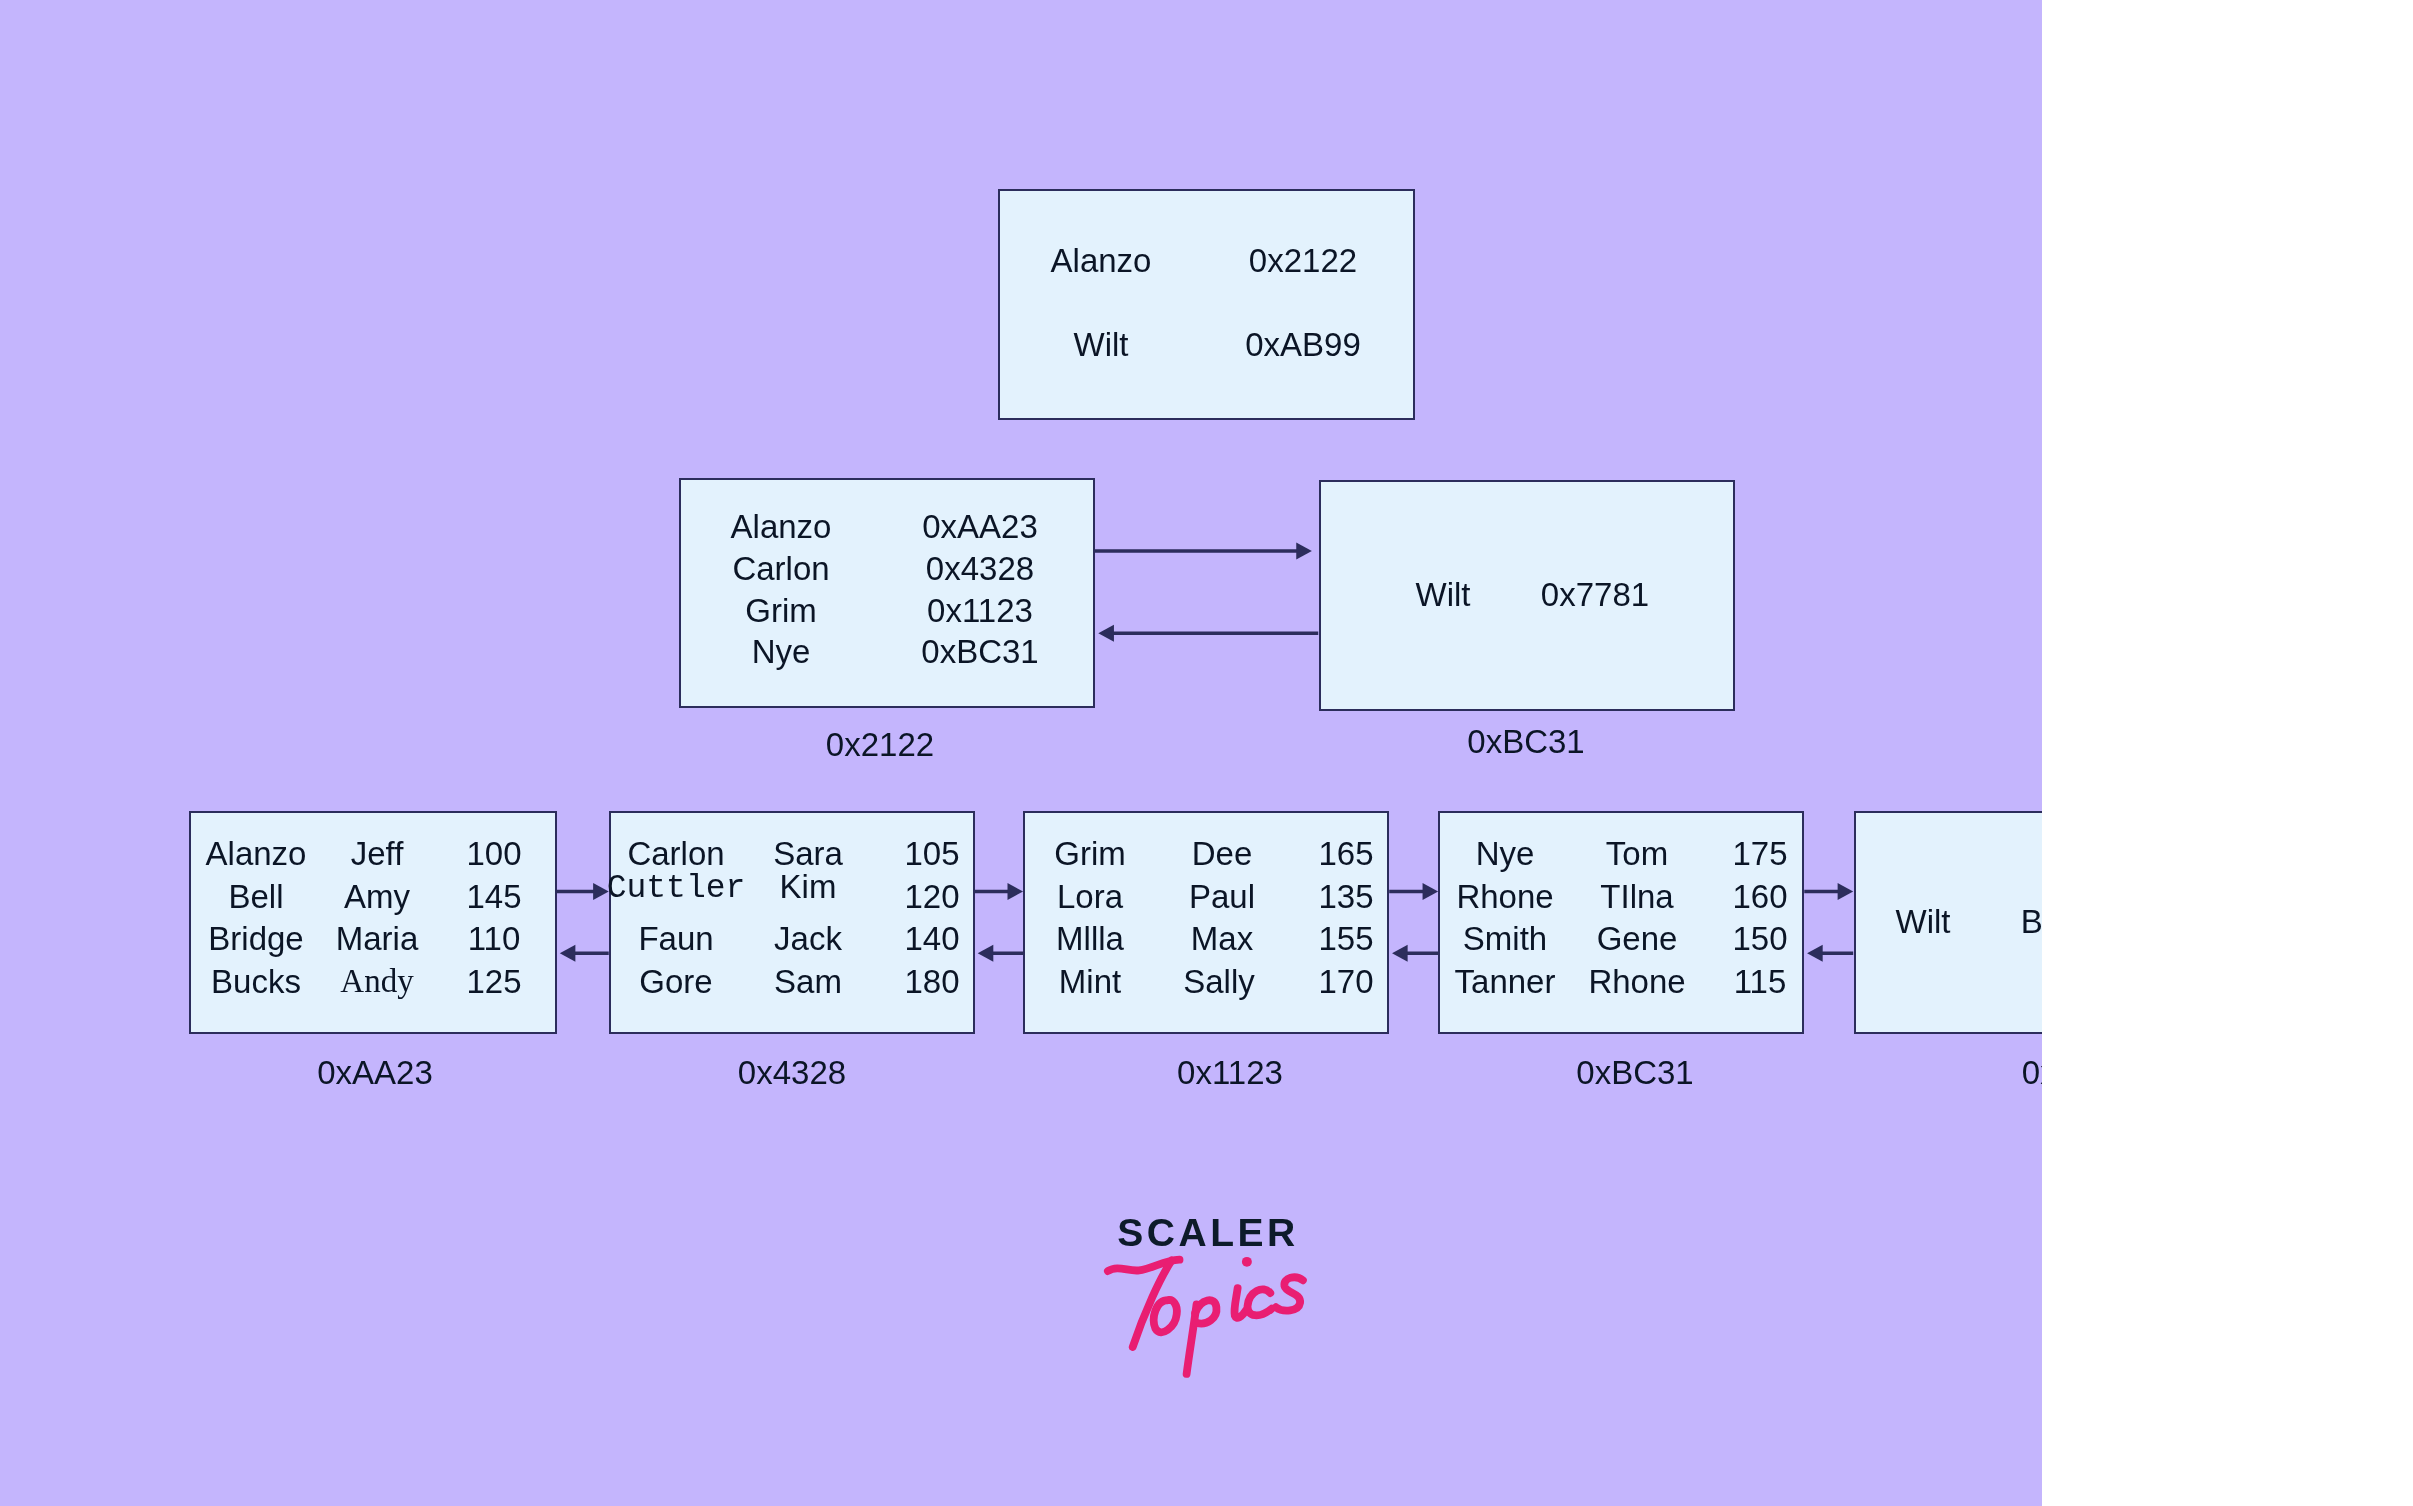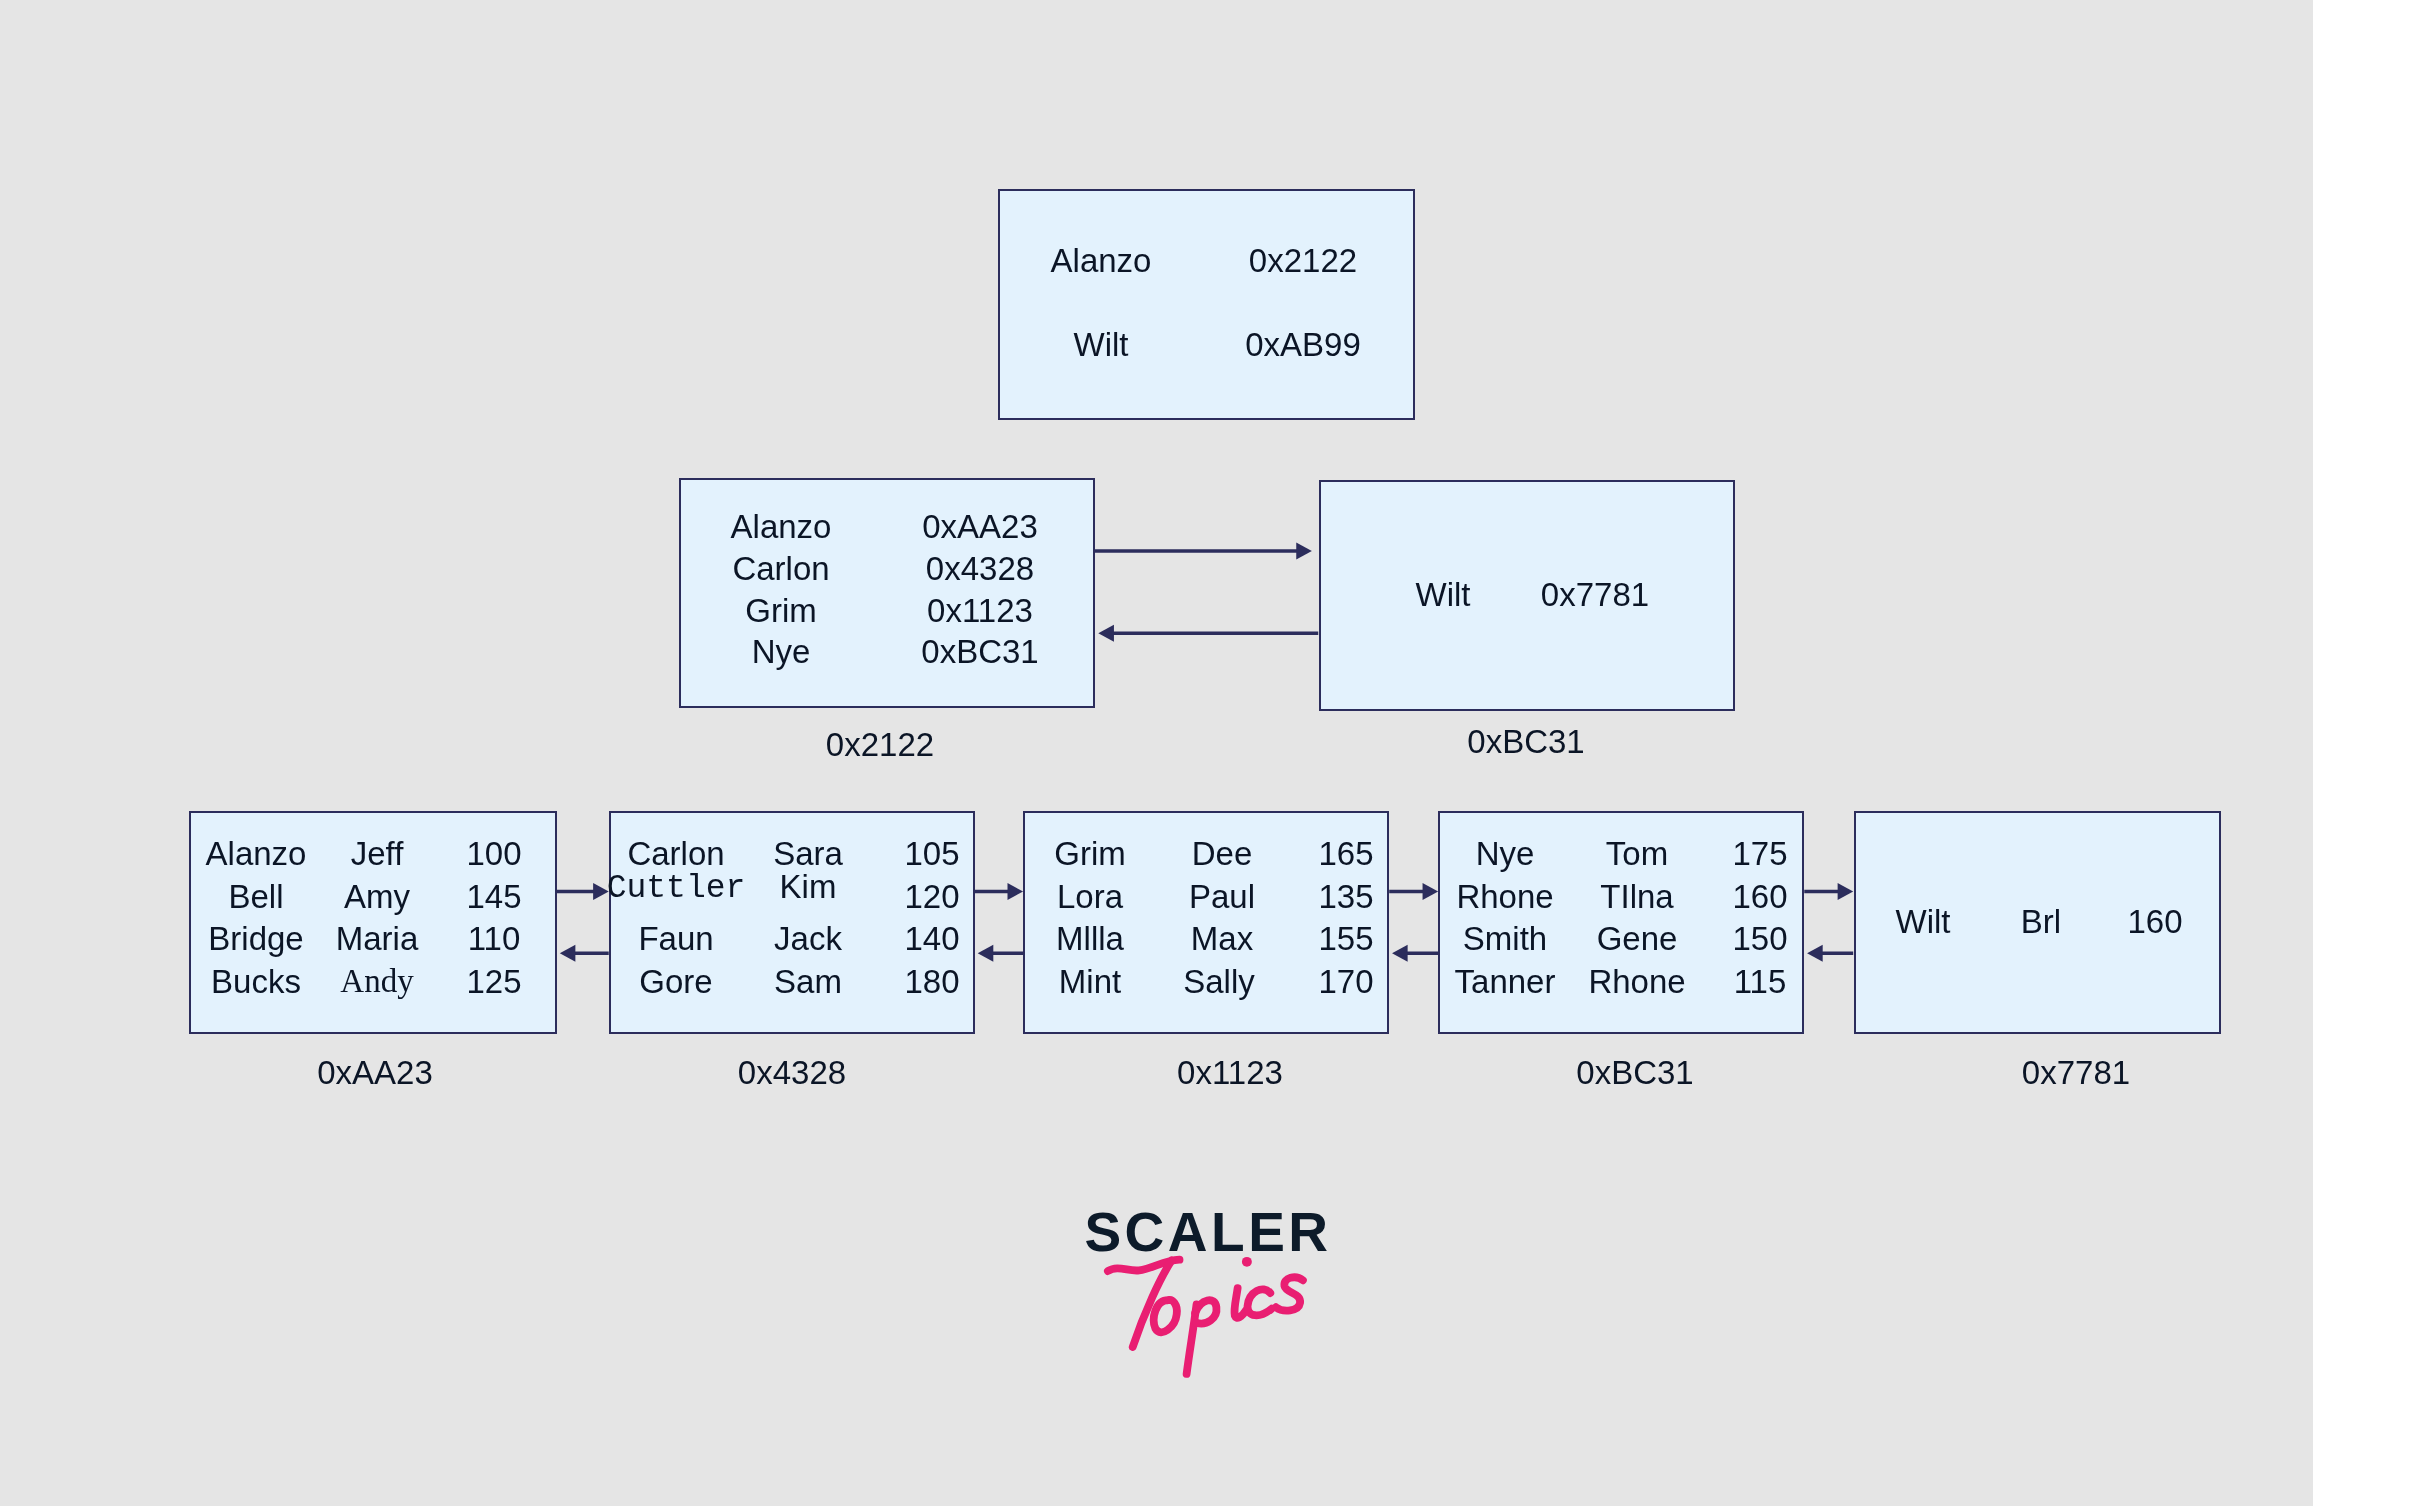--- a/index.html
+++ b/index.html
@@ -1,20 +1,20 @@
 <!DOCTYPE html>
 <html style="font-size:11.4px"><head>
 <meta charset="utf-8">
 <style>
   html, body { margin: 0; padding: 0; background: #ffffff; }
   #canvas {
     position: relative;
-    width: 2313px;
+    width: 2042px;
     height: 1507px;
-    background: #e5e5e5;
+    background: #c4b5fd;
     overflow: hidden;
     font-family: "Liberation Sans", "DejaVu Sans", sans-serif;
     color: #0b1526;
   }
   .node {
     position: absolute;
     box-sizing: border-box;
     background: #e3f2fd;
     border: 2.8px solid #2c2d5c;
   }
@@ -40,21 +40,21 @@
     width: 2413px; height: 1507px;
     pointer-events: none;
   }
   .logo-scaler {
     position: absolute;
     left: 1208px;
     top: 1211px;
     transform: translateX(-50%);
     font-family: "Liberation Sans", "DejaVu Sans", sans-serif;
     font-weight: bold;
-    font-size: 55px;
+    font-size: 39px;
     line-height: 43px;
     letter-spacing: 3.5px;
     color: #0d1b2a;
     white-space: nowrap;
   }
   .logo-topics {
     position: absolute;
     left: 1093px;
     top: 1249px;
     width: 234px;

